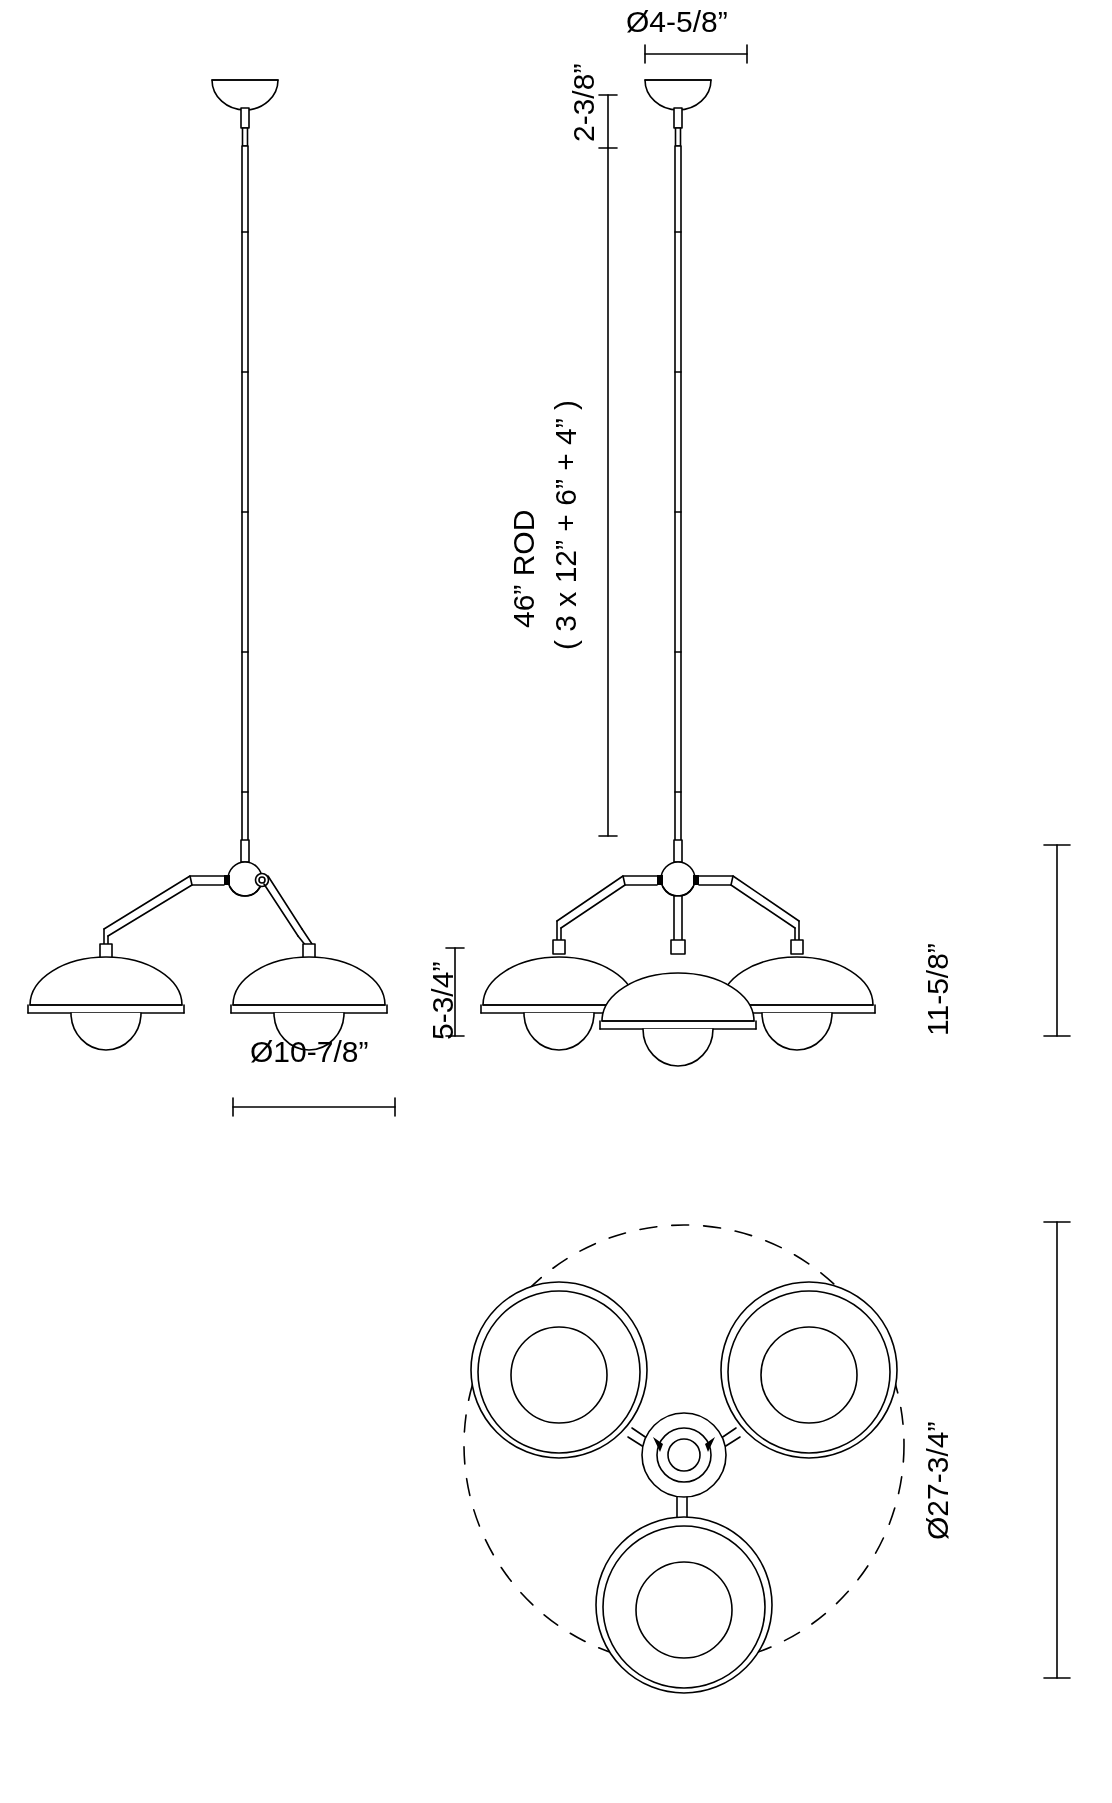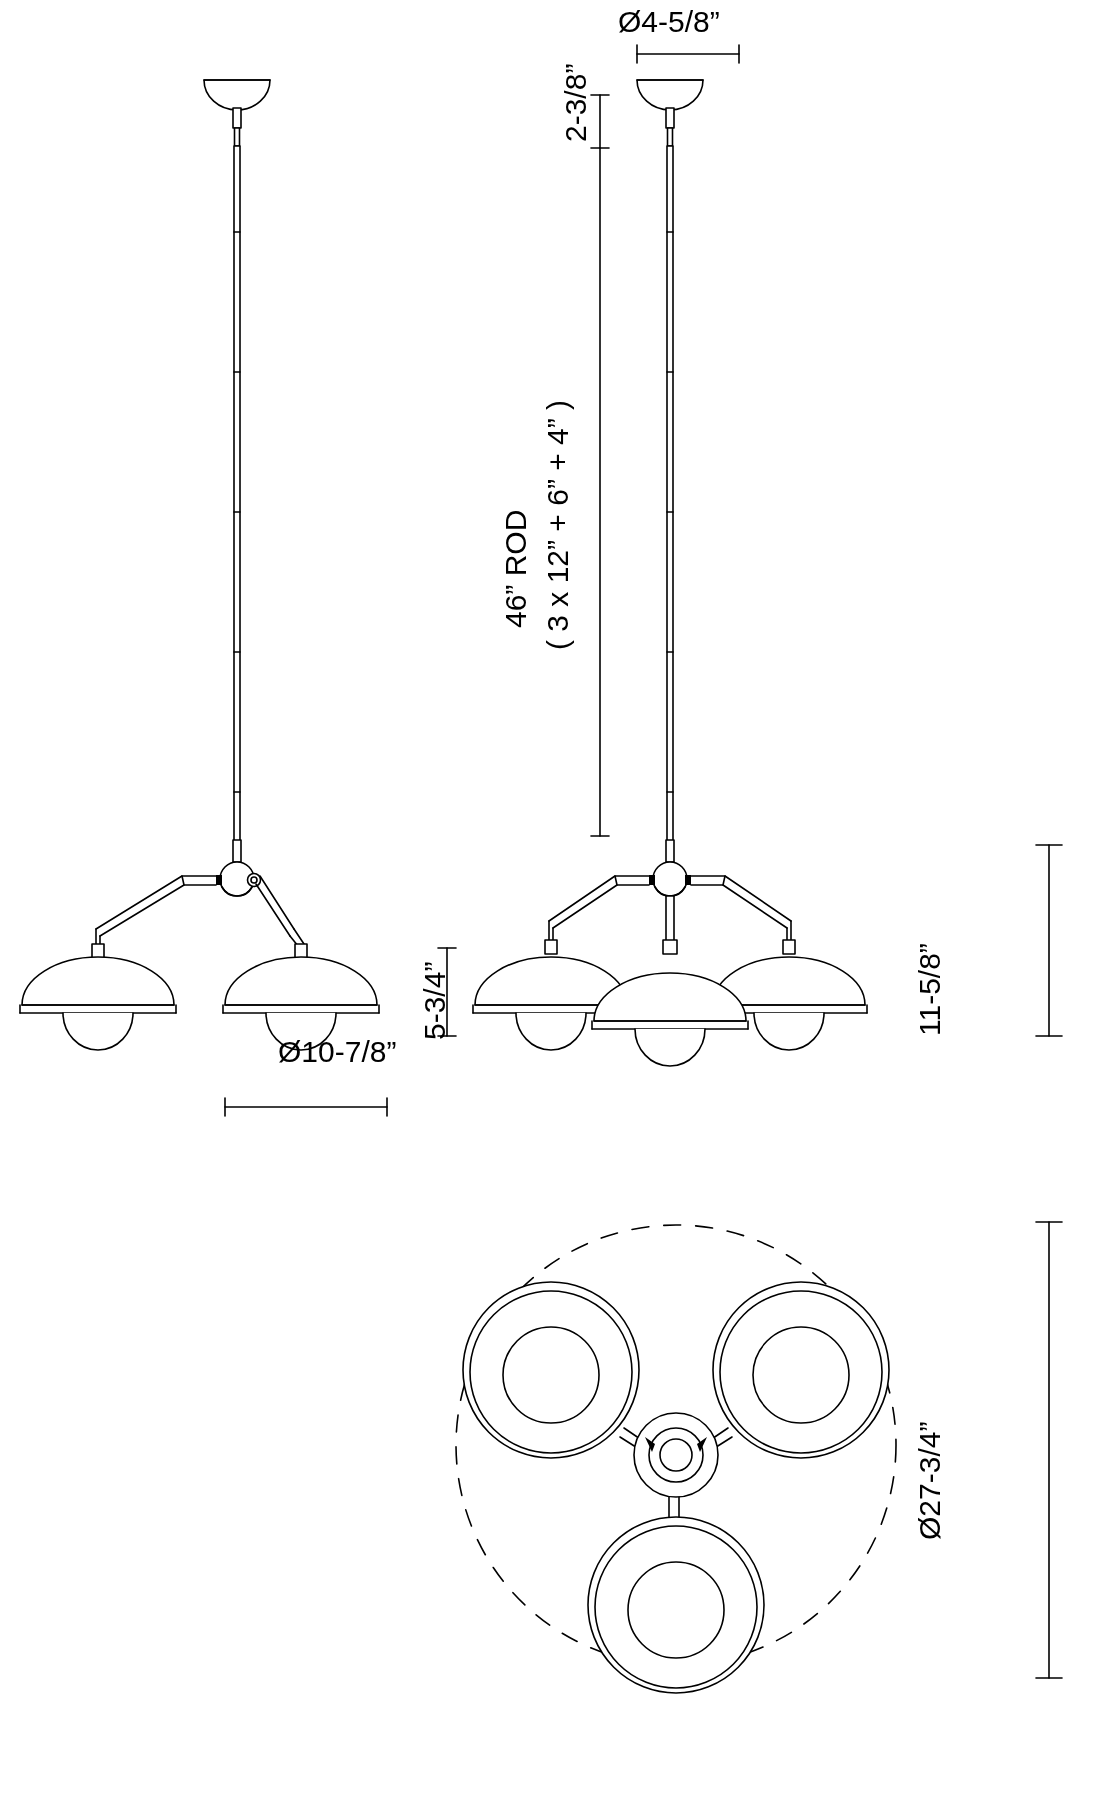--- a/index.html
+++ b/index.html
@@ -10,21 +10,21 @@
   body {
     width: 1112px;
     height: 1803px;
     font-family: "Liberation Sans", sans-serif;
     color: #000000;
     overflow: hidden;
     position: relative;
   }
   #sheet {
     position: absolute;
-    left: 4px; top: 0;
+    left: 12px; top: 0;
     width: 1024px;
     height: 1803px;
   }
   svg.drawing {
     position: absolute;
     left: 0; top: 0;
     width: 1112px;
     height: 1803px;
     display: block;
   }
@@ -277,21 +277,21 @@
   </svg>
 
   <div class="dim-label" style="left:614px; top:6px;">Ø4-5/8”</div>
 
   <div class="dim-label rot-cw" style="left:556px; top:142px;">2-3/8”</div>
 
   <div class="dim-label rot-cw" style="left:496px; top:628px;">46” ROD</div>
 
   <div class="dim-label rot-cw" style="left:538px; top:650px;">( 3 x 12” + 6” + 4” )</div>
 
-  <div class="dim-label" style="left:238px; top:1036px;margin-left:36px;">Ø10-7/8”</div>
+  <div class="dim-label" style="left:238px; top:1036px;">Ø10-7/8”</div>
 
   <div class="dim-label rot-cw" style="left:415px; top:1040px;">5-3/4”</div>
 
   <div class="dim-label rot-cw" style="left:910px; top:1036px;">11-5/8”</div>
 
   <div class="dim-label rot-cw" style="left:910px; top:1540px;">Ø27-3/4”</div>
 
 </div>
 
 </body></html>

